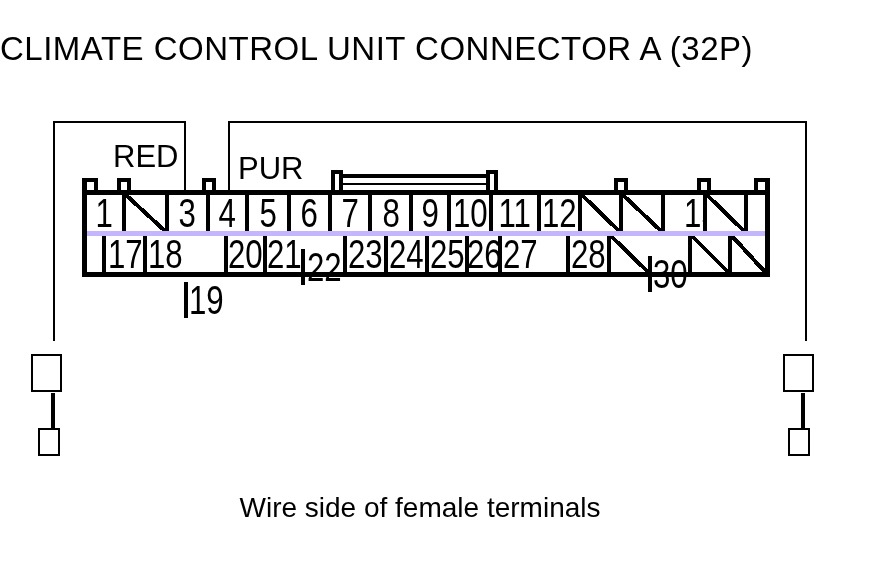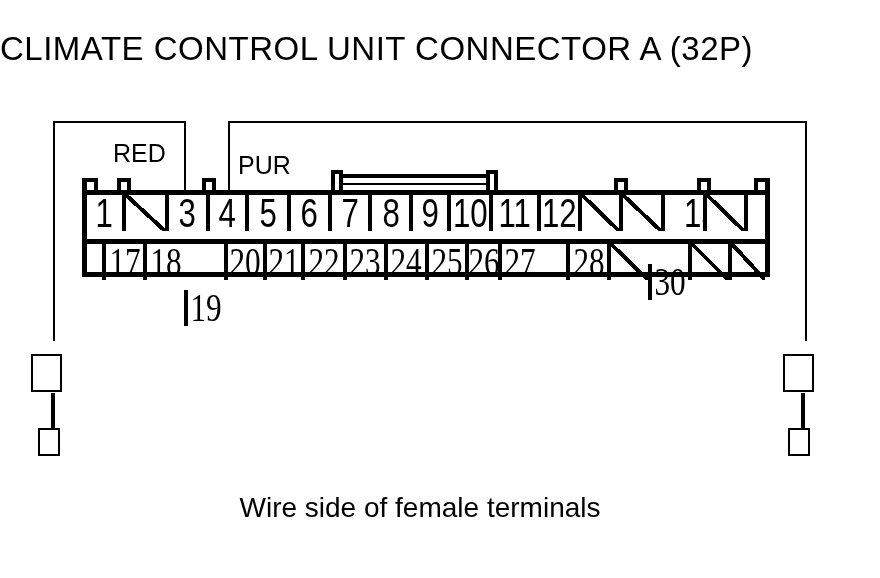--- a/index.html
+++ b/index.html
@@ -3,31 +3,31 @@
 <meta charset="utf-8">
 <style>
   html,body{margin:0;padding:0;background:#fff;}
   body{width:880px;height:578px;position:relative;overflow:hidden;
        font-family:"Liberation Sans",sans-serif;color:#000;}
   .abs{position:absolute;}
   
   .title{top:30px;left:0;width:880px;text-align:left;font-size:33px;
          letter-spacing:0.5px;white-space:nowrap;}
   .caption{top:492px;left:0;width:840px;text-align:center;font-size:28px;}
-  .wire-label{font-size:25px;white-space:nowrap;}
+  .wire-label{font-size:31px;white-space:nowrap;}
   #red-label{left:113px;top:139px;}
   #pur-label{left:238px;top:151px;}
   
   .hline,.vline{background:#000;}
   
   .connector-box{left:82px;top:190px;width:688px;height:87px;
                  border:5px solid #000;background:#fff;box-sizing:border-box;}
   .pin-row{position:absolute;left:0;display:flex;width:678px;box-sizing:border-box;}
   #top-row{top:0;height:36px;}
-  #bottom-row{top:44px;height:41px;border-top:5px solid #000000;font-family:Liberation Serif, serif;}
+  #bottom-row{top:36px;height:41px;border-top:5px solid #c4b5fd;}
   .cell{height:100%;box-sizing:border-box;border-left:4px solid #000;
         display:flex;align-items:center;justify-content:center;
         font-size:40px;line-height:1;overflow:hidden;}
   .cell:first-child{border-left:none;}
   .cell span{display:inline-block;transform:scaleX(0.78);}
   .slashed{background-image:linear-gradient(to top right,
             transparent calc(50% - 2px),#000 calc(50% - 2px),
             #000 calc(50% + 2px),transparent calc(50% + 2px));}
   
   .notch,.tab,.post{background:#fff;box-sizing:border-box;border:4px solid #000;border-bottom:none;}
@@ -122,21 +122,21 @@
       </div>
       <div class="cell" style="width: 41px; margin-top: 46px;">
         <span>19</span>
       </div>
       <div class="cell" style="width: 40px;">
         <span>20</span>
       </div>
       <div class="cell" style="width: 40px;">
         <span>21</span>
       </div>
-      <div class="cell" style="width: 43px;">
+      <div class="cell" style="width: 43px; margin-top: 13px;">
         <span>22</span>
       </div>
       <div class="cell" style="width: 42px;">
         <span>23</span>
       </div>
       <div class="cell" style="width: 42px;">
         <span>24</span>
       </div>
       <div class="cell" style="width: 42px;">
         <span>25</span>

